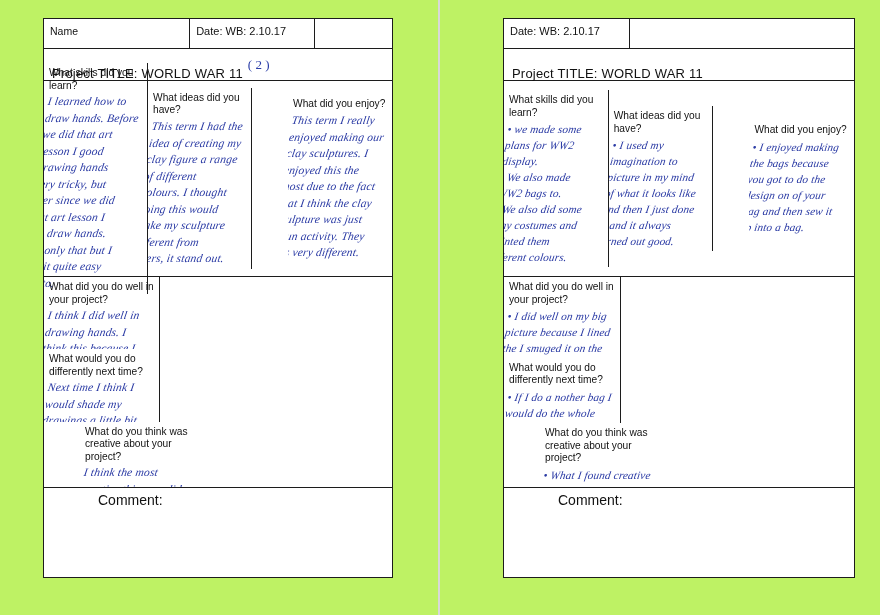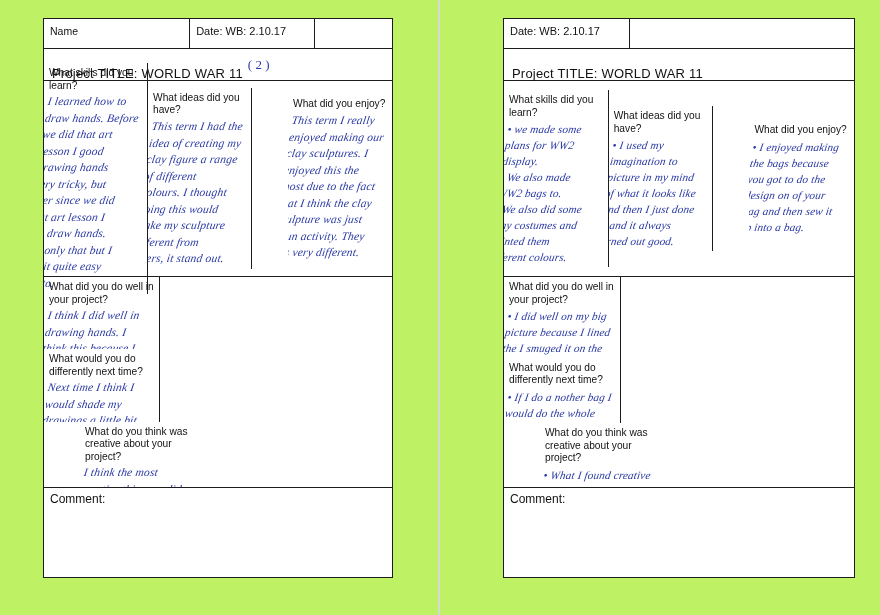--- a/index.html
+++ b/index.html
@@ -148,23 +148,24 @@
     font-style: italic;
   }
   .answer.bulleted {
     font-size: 11.2px;
     line-height: 16px;
   }
 
   .comment-row {
     height: 88px;
     padding: 4px 0 0 6px;
-    font-size: 12px;
-    color: #111;
-    box-sizing: border-box;
+    font-size: 14px;
+    color: #111;
+    box-sizing: border-box;
+    margin-left: 48px;
   }
 </style>
 </head>
 <body>
 
 <div class="page-wrap">
 
   <div class="sheet left">
     <div class="form left-form">
 

